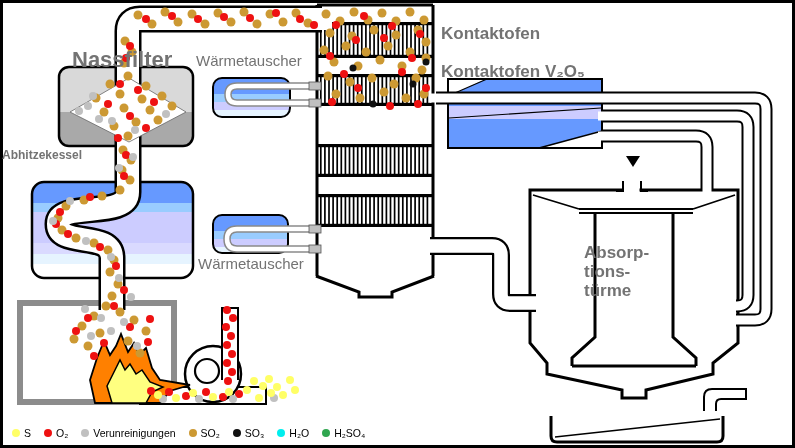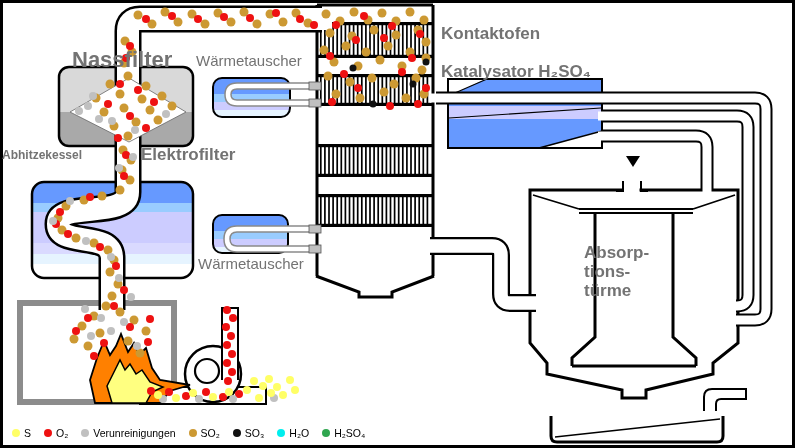--- a/index.html
+++ b/index.html
@@ -478,27 +478,26 @@
         <circle cx="353" cy="68" r="3.5" fill="#111111"></circle>
         <circle cx="413" cy="84" r="3.5" fill="#111111"></circle>
         <circle cx="373" cy="104" r="3.5" fill="#111111"></circle>
         <circle cx="426" cy="62" r="3.5" fill="#111111"></circle>
       </g>
 
   <rect x="1.5" y="1.5" width="792" height="445" fill="none" stroke="#000" stroke-width="3"></rect>
 </svg>
 
 <div class="lbl bold lbl-nassfilter">Nassfilter</div>
-<div class="lbl bold lbl-elektrofilter">Elektrofilter</div>
 <div class="lbl bold lbl-abhitzekessel">Abhitzekessel</div>
 <div class="lbl lbl-wt-top">Wärmetauscher</div>
 <div class="lbl lbl-wt-bottom">Wärmetauscher</div>
 <div class="lbl bold lbl-kontakt">
   <div>Kontaktofen</div>
-  <div>Katalysator H₂SO₄</div>
+  <div>Kontaktofen V₂O₅</div>
 </div>
 <div class="lbl bold lbl-absorp">Absorp-
 tions-
 türme</div>
 
 <div class="legend">
       <span class="leg-item">
         <span class="leg-dot" style="background: rgb(255, 255, 102);"></span>
         <span>S</span>
       </span>

